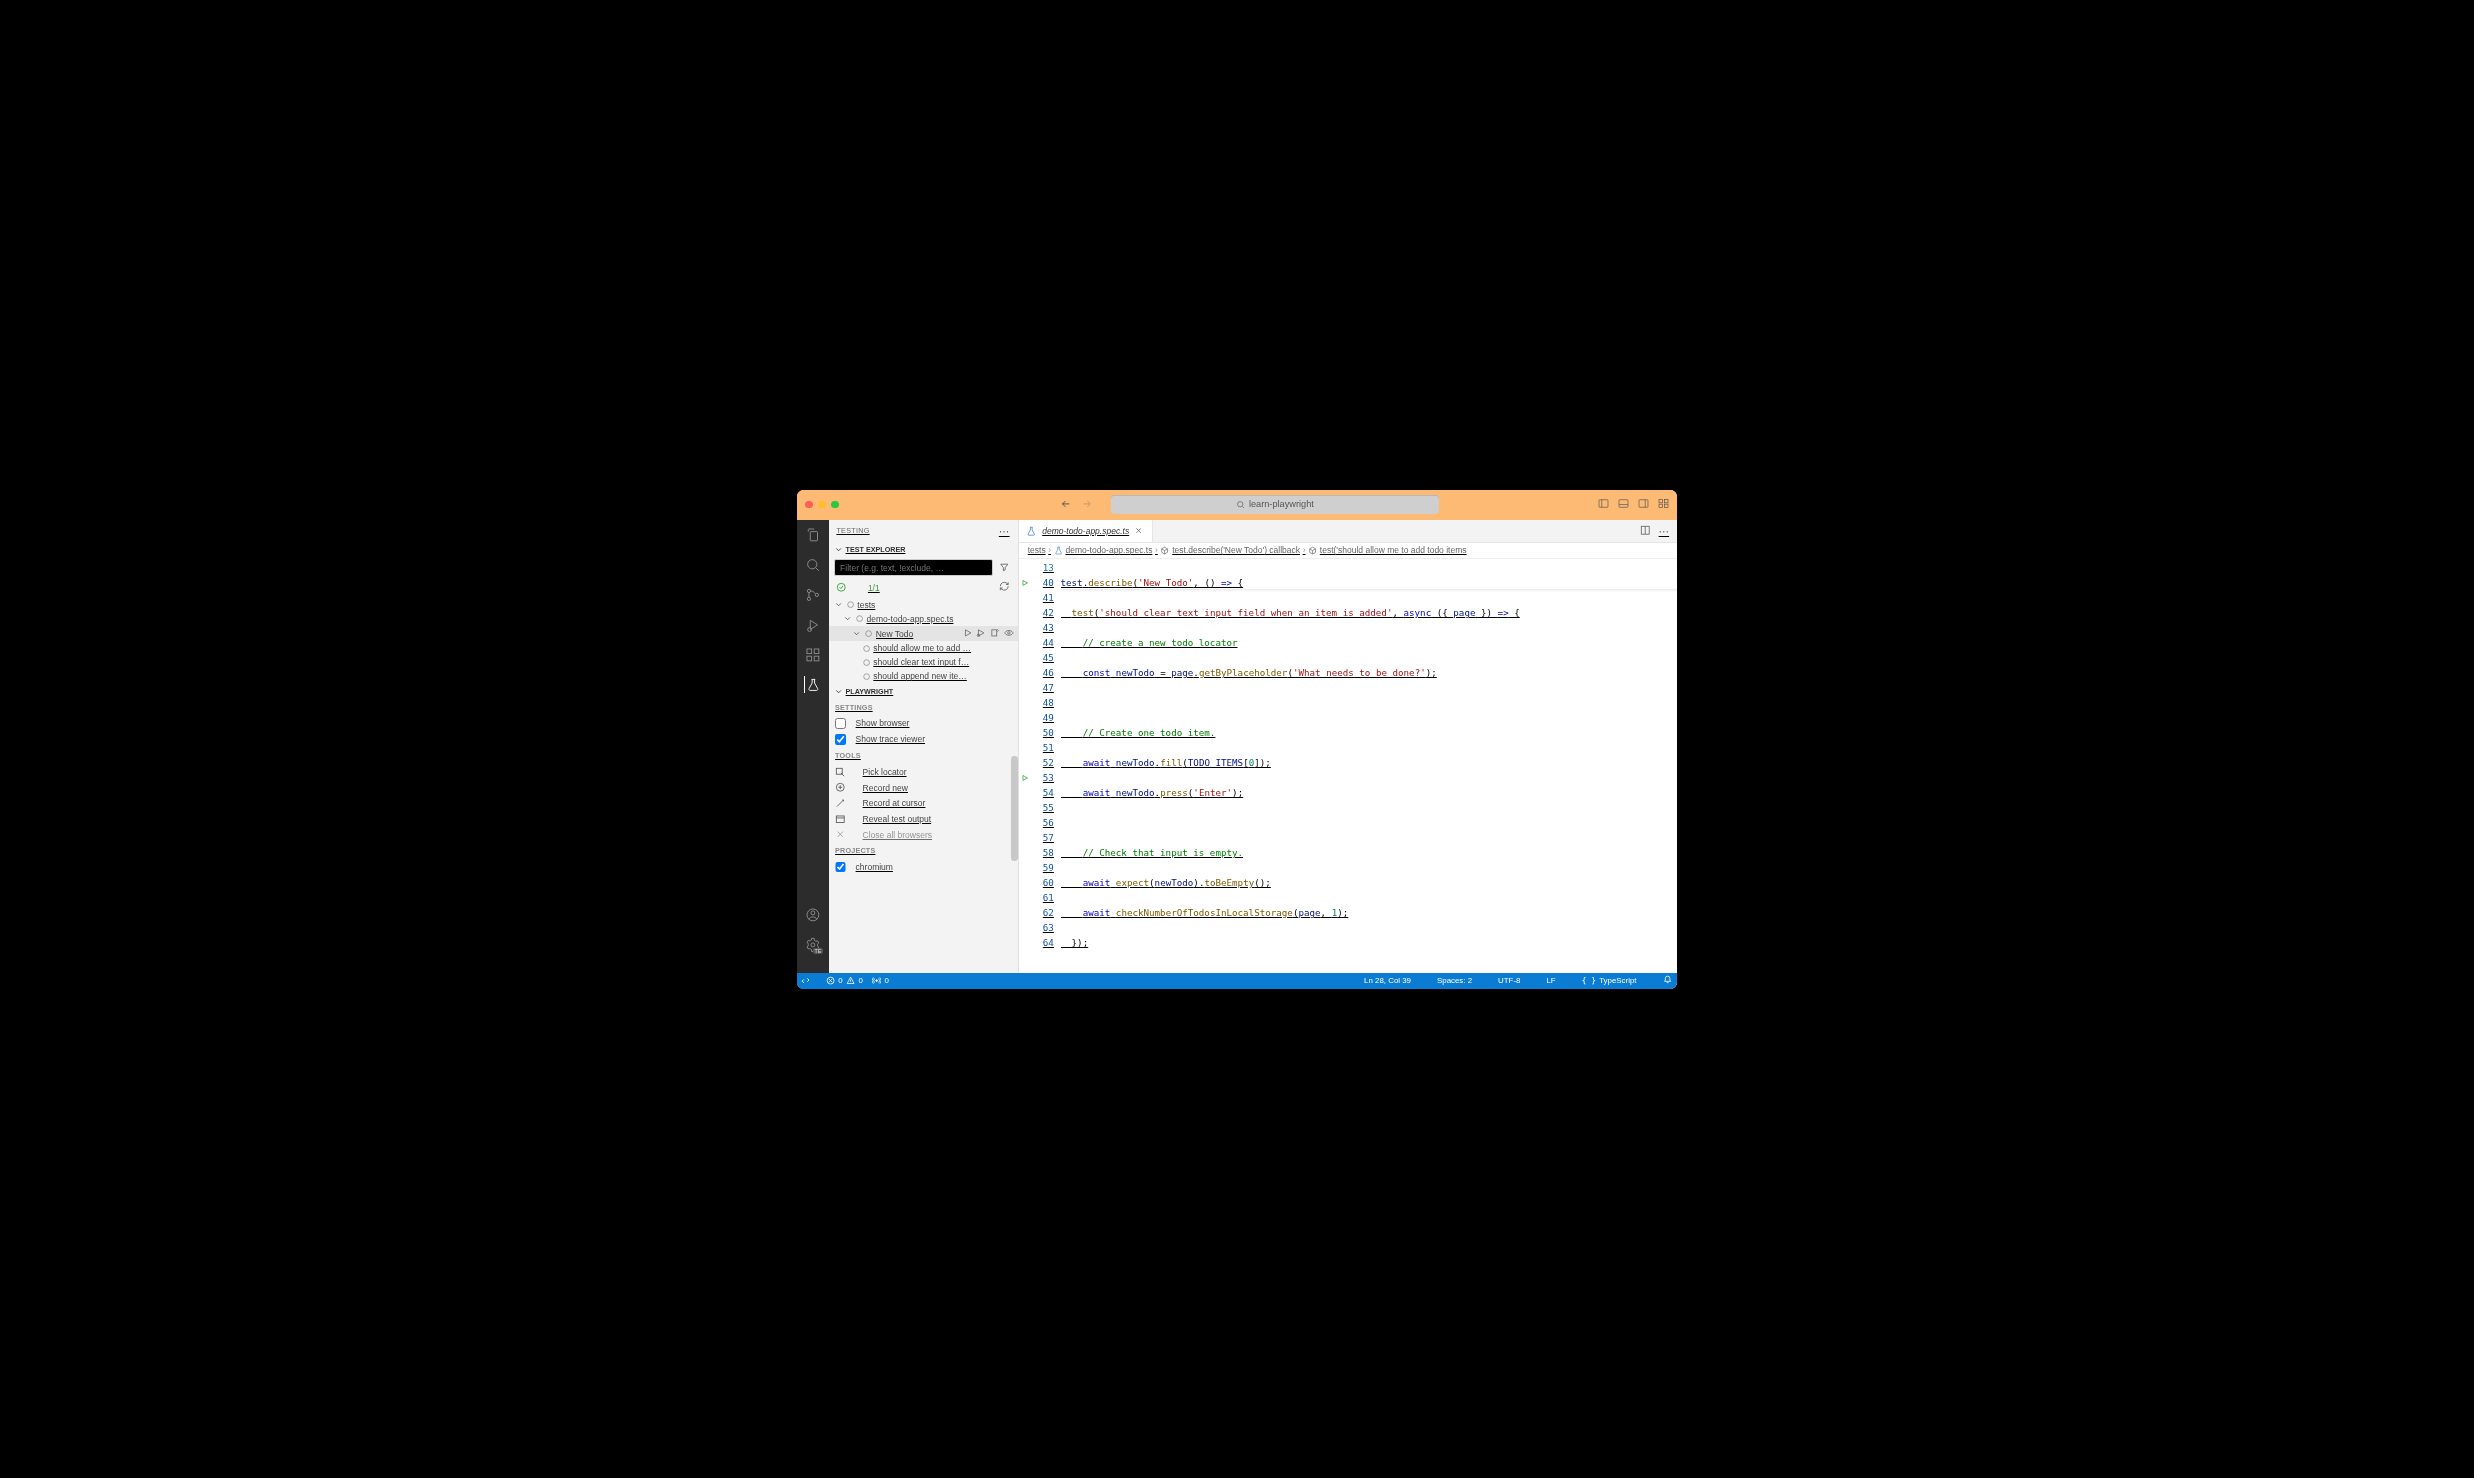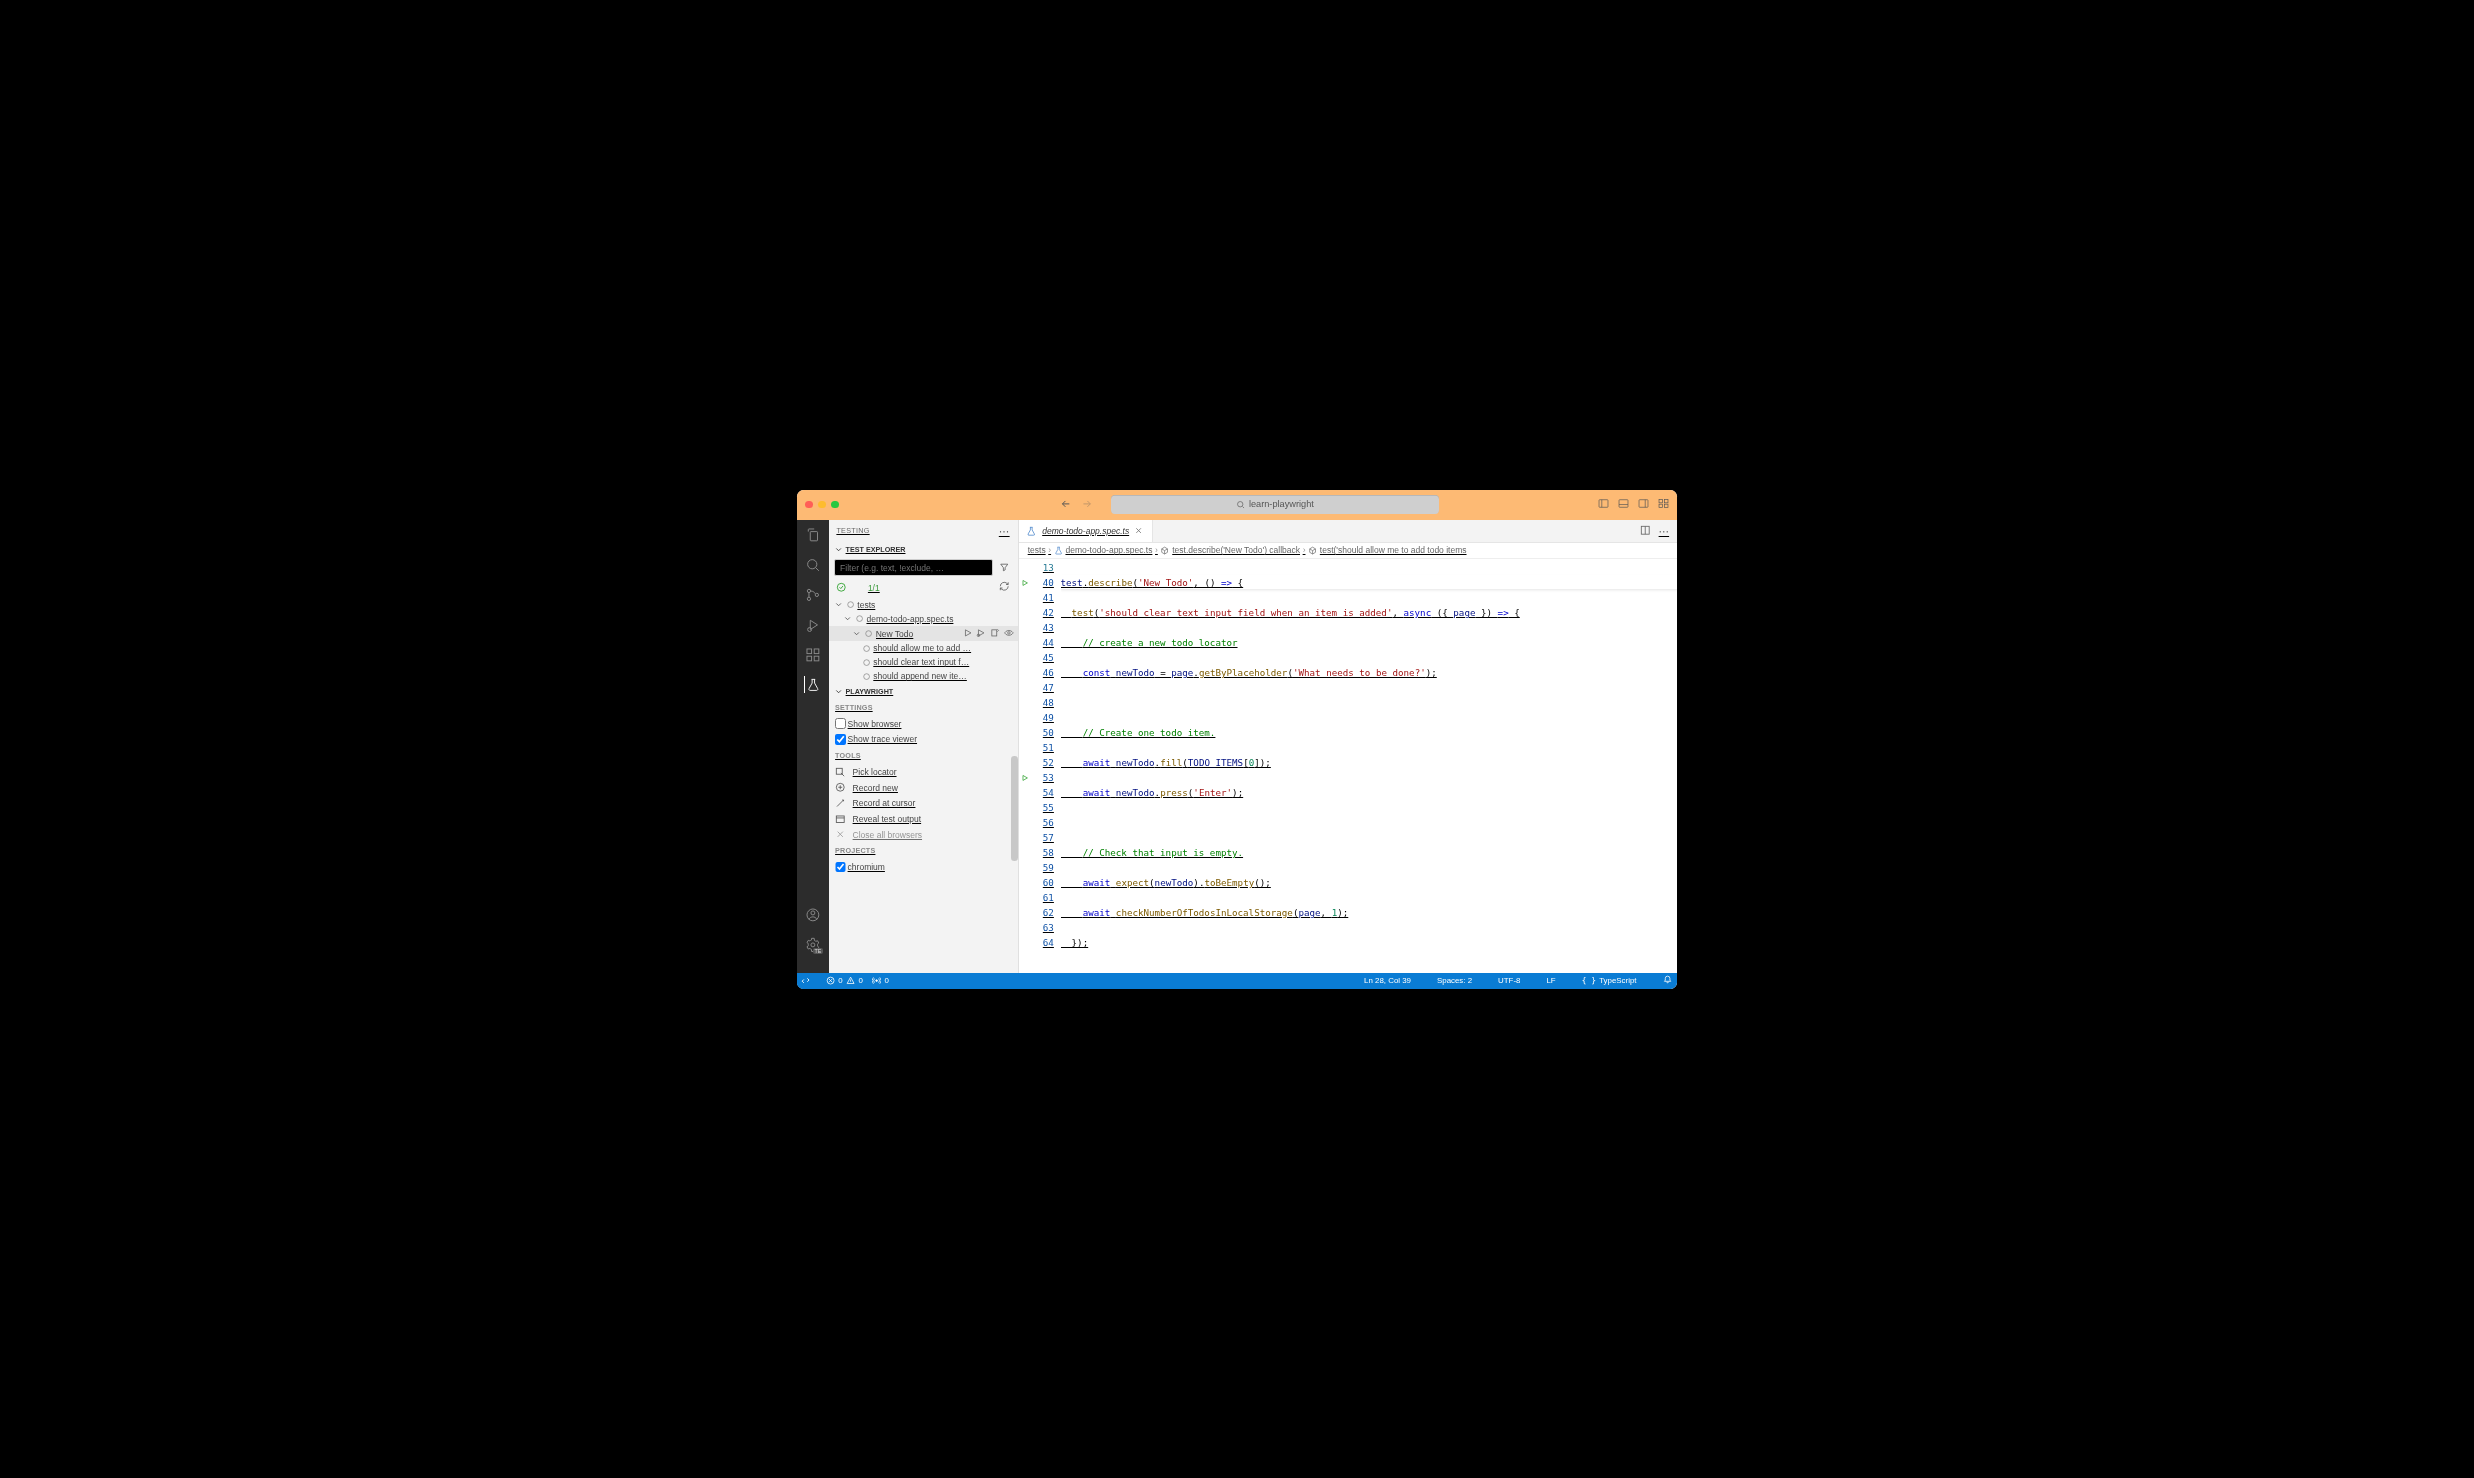--- a/index.html
+++ b/index.html
@@ -39,23 +39,23 @@
 .tree { padding: 1.3px 0; }
 .treerow { display: flex; align-items: center; gap: 2.6px; padding: 2px 0 2px 5.3px; cursor: pointer; white-space: nowrap; overflow: hidden; text-overflow: ellipsis; }
 .treerow .chev { width: 9.2px; flex-shrink: 0; }
 .treerow .stat { width: 9.2px; height: 9.2px; flex-shrink: 0; }
 .treerow.hovered { background: #e4e4e4; }
 .treerow .label { flex: 1; overflow: hidden; text-overflow: ellipsis; }
 .treeactions { display: flex; gap: 3.9px; color: #666; padding-right: 3.9px; }
 .treeactions svg { width: 9.8px; height: 9.8px; }
 .ind1 { padding-left: 14.4px; } .ind2 { padding-left: 23.6px; } .ind3 { padding-left: 33px; }
 .sb-divider-title { padding: 3.9px 6.6px; font-size: 7.2px; font-weight: 700; color: #888; letter-spacing: 0.2px; }
-.checkrow { display: flex; align-items: center; gap: 2px; padding: 2.6px 6.6px; }
+.checkrow { display: flex; gap: 10px; padding: 2.6px 6.6px; }
 .checkrow input { width: 10.5px; height: 10.5px; }
-.toolrow { display: flex; align-items: center; gap: 7px; padding: 2.6px 6.6px; cursor: pointer; }
+.toolrow { display: flex; align-items: center; gap: 17px; padding: 2.6px 6.6px; cursor: pointer; }
 .toolrow svg { width: 10.5px; height: 10.5px; color: #555; }
 .scrollhint { position: absolute; right: 0; top: 236px; width: 6.6px; height: 105px; background: #c8c8c8; border-radius: 3.3px; }
 
 
 .editor { flex: 1; display: flex; flex-direction: column; background: #fff; overflow: hidden; }
 .tabbar { height: 23.6px; background: #f3f3f3; display: flex; align-items: stretch; border-bottom: 0.7px solid #e5e5e5; }
 .tab { background: #fff; border-right: 0.7px solid #e5e5e5; display: flex; align-items: center; gap: 5.3px; padding: 0 7.9px; font-size: 8.5px; font-style: italic; color: #333; }
 .tab svg.flask { width: 10.5px; height: 10.5px; color: #3477c4; }
 .tab .close { width: 9.2px; height: 9.2px; color: #777; }
 .tabright { margin-left: auto; display: flex; align-items: center; gap: 7.9px; padding-right: 7.9px; color: #666; }

